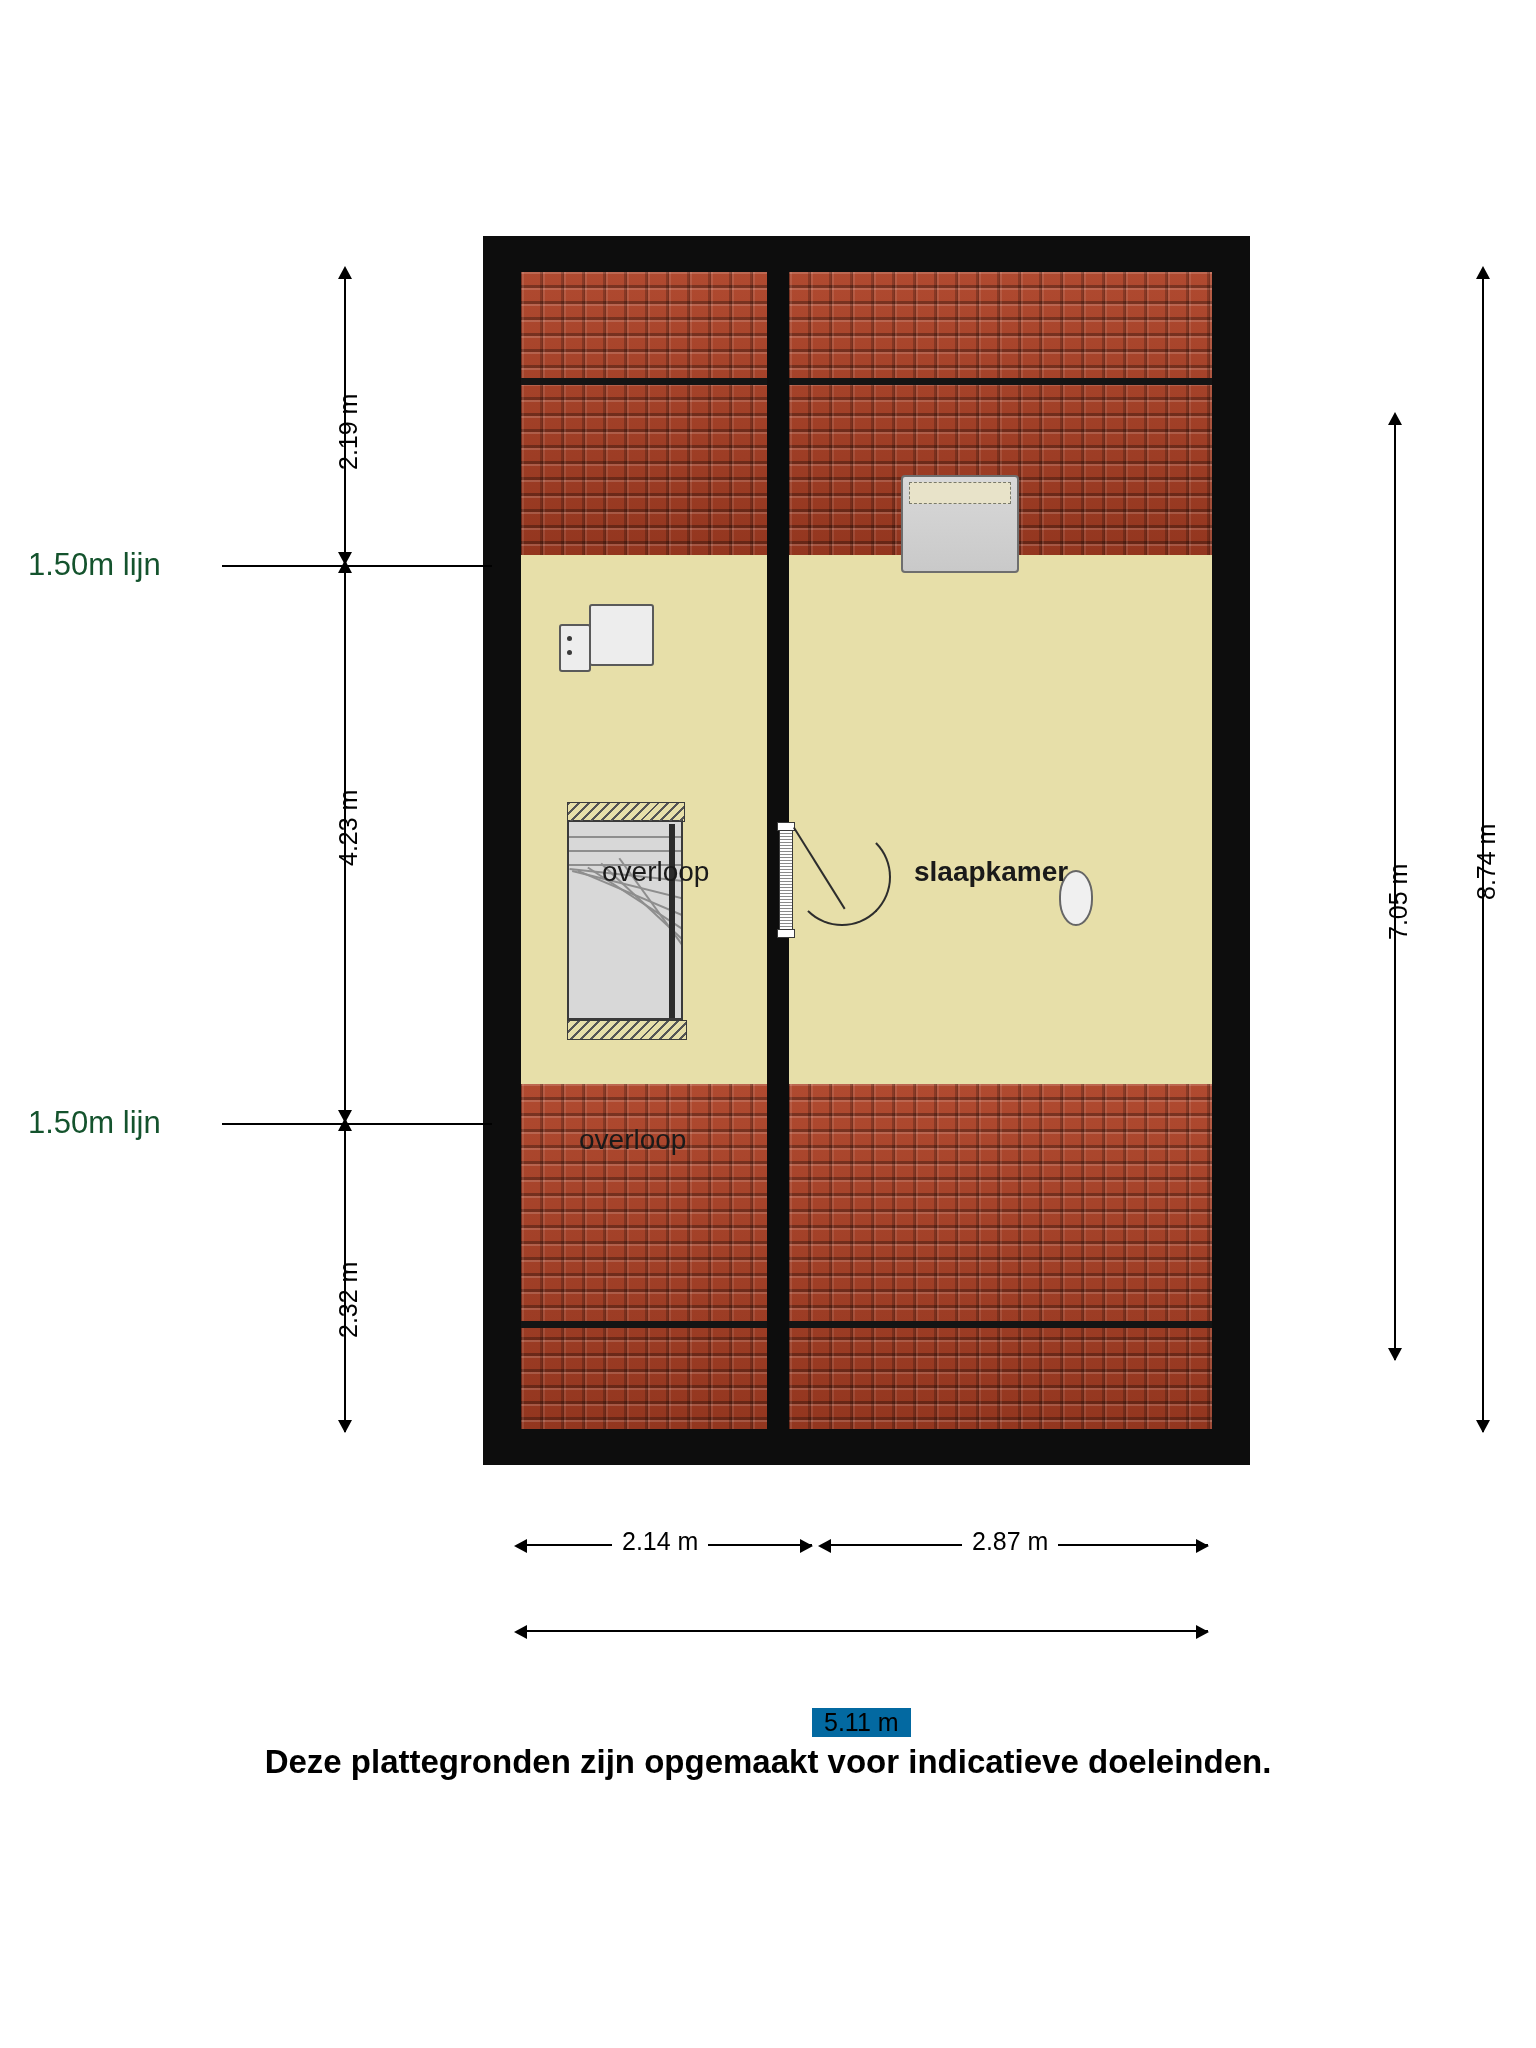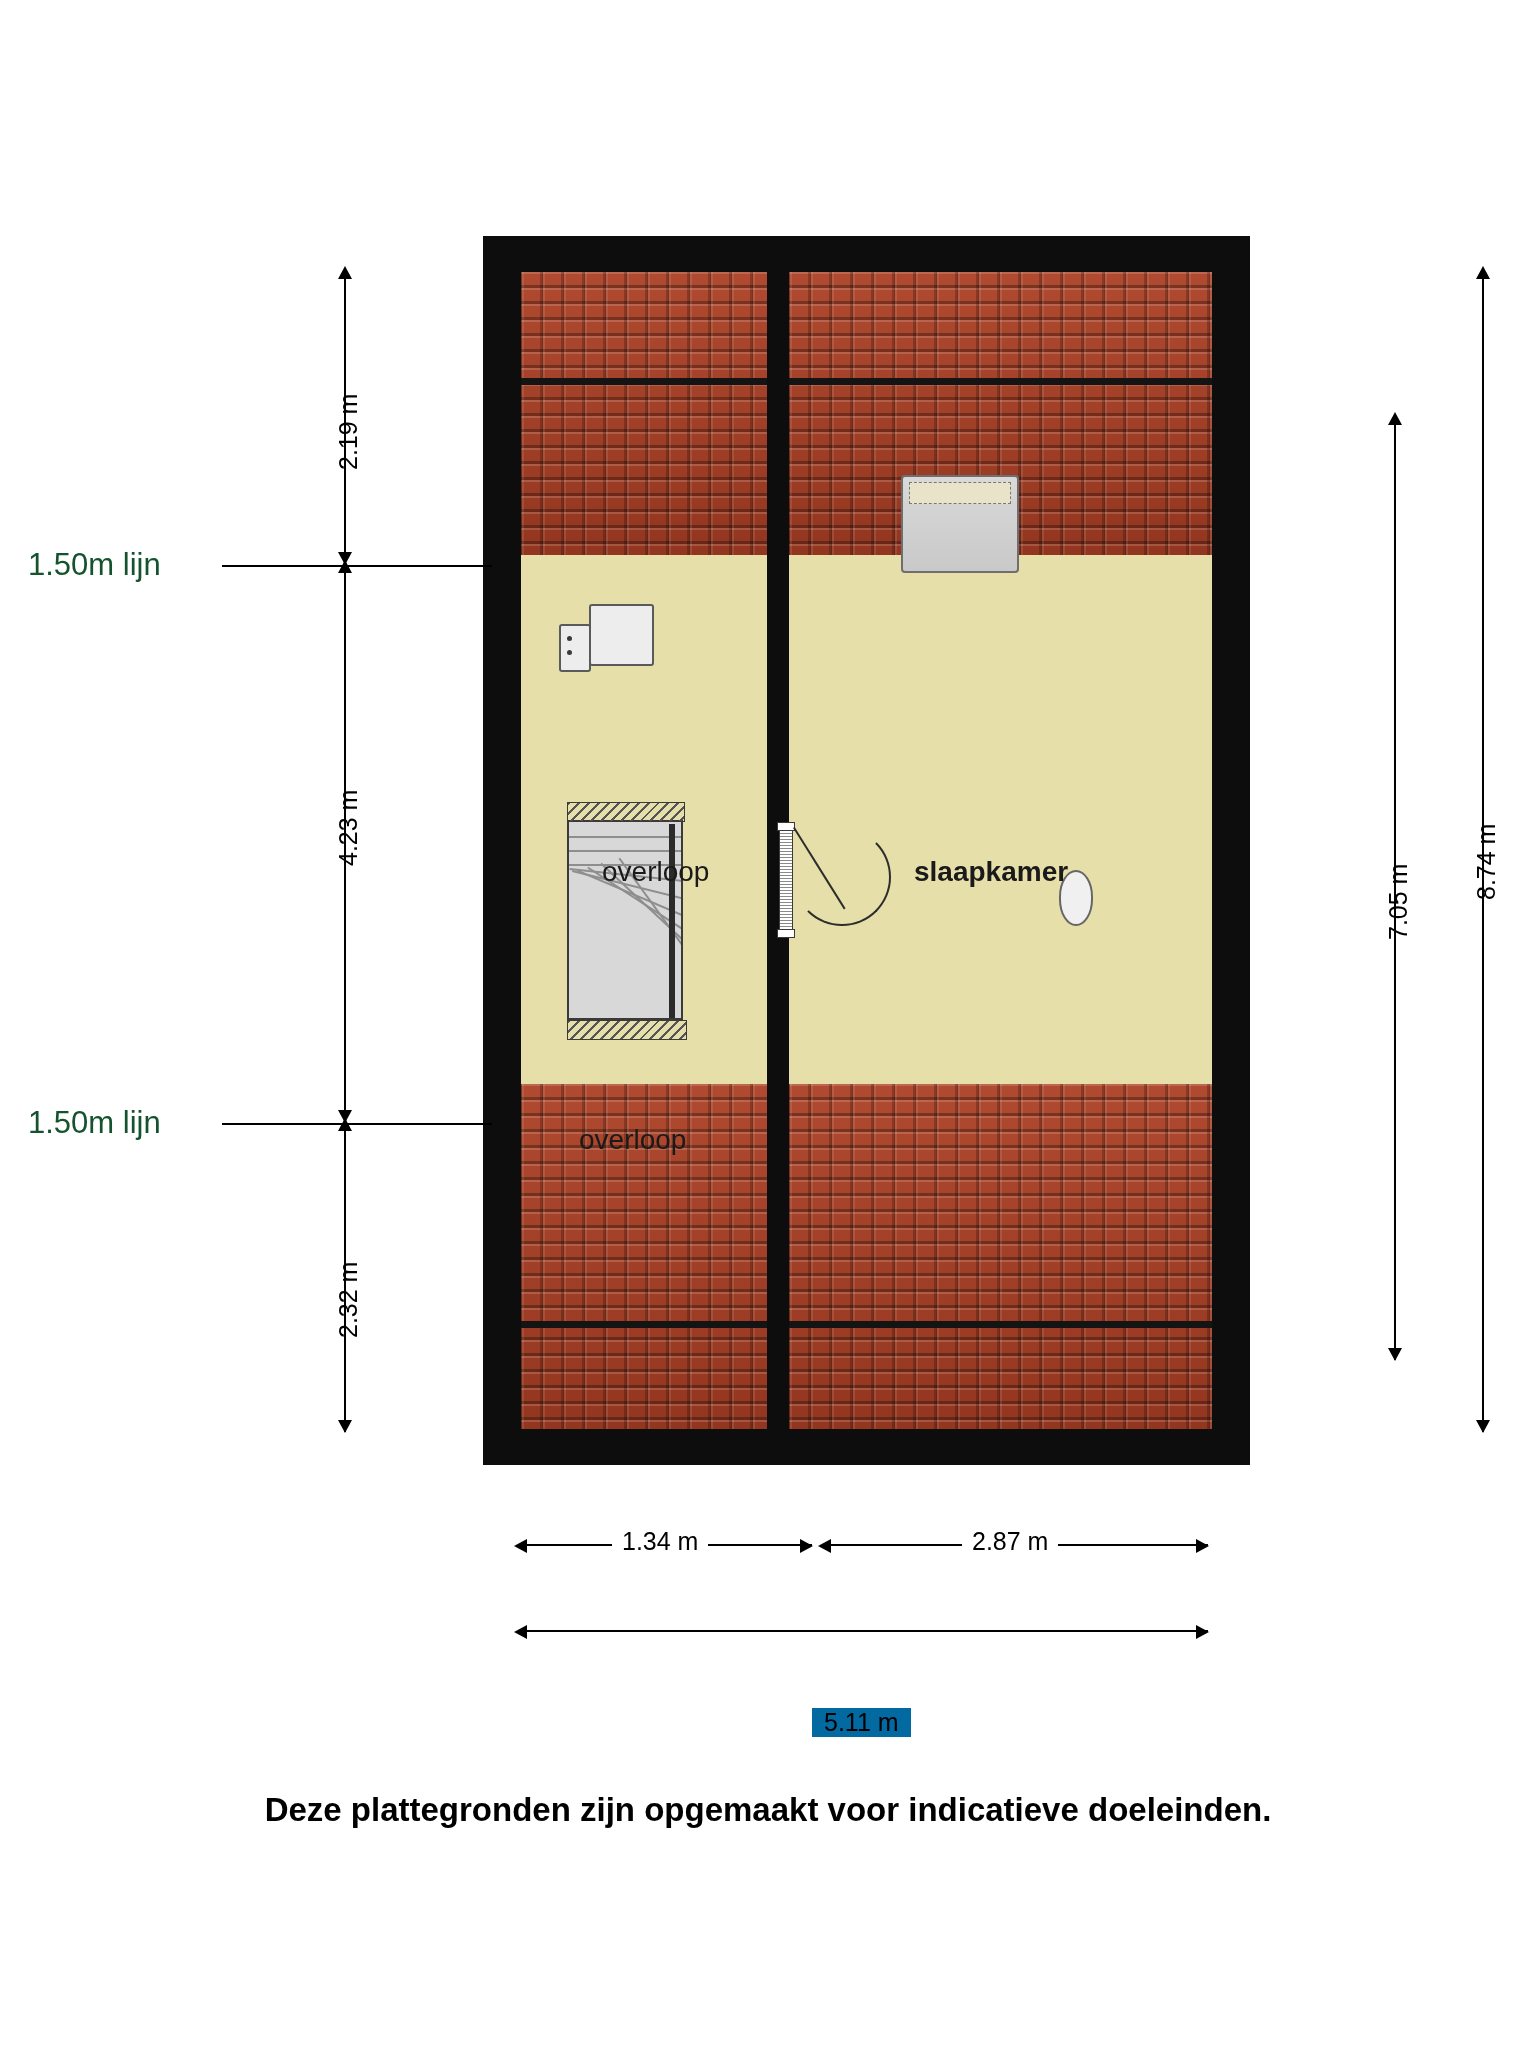--- a/index.html
+++ b/index.html
@@ -331,27 +331,27 @@
   <div class="dim-text vertical" style="left:1384px; top:940px;">7.05 m</div>
 
   <div class="dimline dim-v" style="left:1482px; top:272px; height:1160px;"></div>
   <div class="arrow arrow-up" style="left:1476px; top:266px;"></div>
   <div class="arrow arrow-down" style="left:1476px; top:1420px;"></div>
   <div class="dim-text vertical" style="left:1472px; top:900px;">8.74 m</div>
 
   <div class="dimline dim-h" style="left:520px; top:1544px; width:292px;"></div>
   <div class="arrow arrow-left" style="left:514px; top:1539px;"></div>
   <div class="arrow arrow-right" style="left:800px; top:1539px;"></div>
-  <div class="dim-text" style="left:612px; top:1527px; background:#fff; padding:0 10px;">1.34 m</div>
+  <div class="dim-text" style="left:612px; top:1527px; background:#fff; padding:0 10px;">2.14 m</div>
 
   <div class="dimline dim-h" style="left:824px; top:1544px; width:384px;"></div>
   <div class="arrow arrow-left" style="left:818px; top:1539px;"></div>
   <div class="arrow arrow-right" style="left:1196px; top:1539px;"></div>
   <div class="dim-text" style="left:962px; top:1527px; background:#fff; padding:0 10px;">2.87 m</div>
 
   <div class="dimline dim-h" style="left:520px; top:1630px; width:688px;"></div>
   <div class="arrow arrow-left" style="left:514px; top:1625px;"></div>
   <div class="arrow arrow-right" style="left:1196px; top:1625px;"></div>
   <div class="dim-text" style="left:812px; top:1708px; background:#0369a1; padding:0 12px;">5.11 m</div>
 
-  <div class="disclaimer" style="top:1740px;margin-top:48px;">Deze plattegronden zijn opgemaakt voor indicatieve doeleinden.</div>
+  <div class="disclaimer" style="top:1740px;">Deze plattegronden zijn opgemaakt voor indicatieve doeleinden.</div>
 
 </div>
 
 </body></html>

